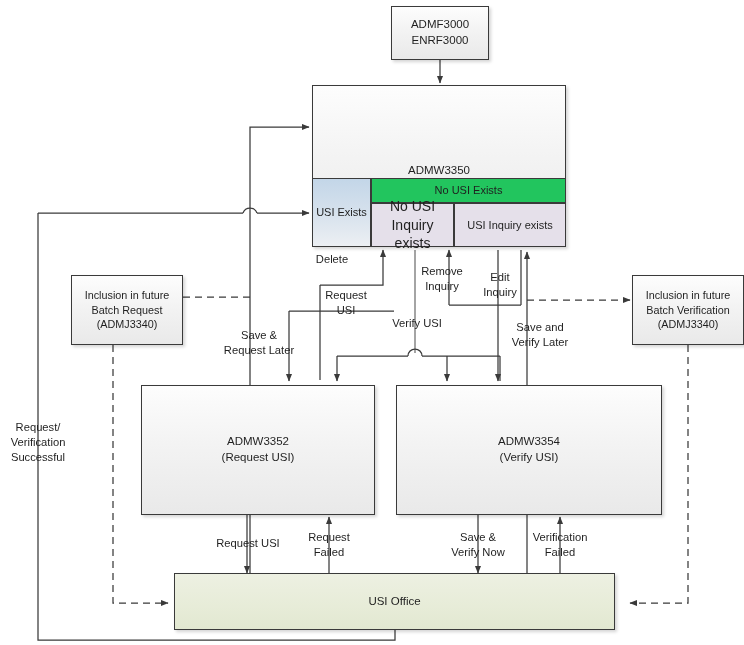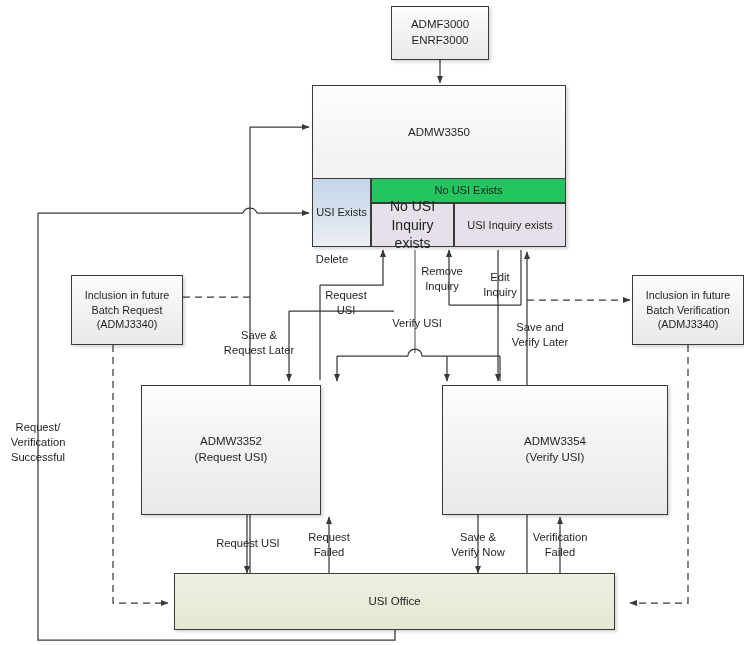--- a/index.html
+++ b/index.html
@@ -87,21 +87,21 @@
 
   <div class="node grey" style="left:391px;top:6px;width:98px;height:54px;">
     <div>
       <div>ADMF3000</div>
       <div>ENRF3000</div>
     </div>
   </div>
 
   <div class="node grey" style="left:312px;top:85px;width:254px;height:162px;padding:0;display:block;">
     <div style="position:absolute;left:0;top:0;right:0;height:93px;
-                display:flex;align-items:center;justify-content:center;">
+                display:flex;align-items:flex-end;justify-content:center;">
       <span>ADMW3350</span>
     </div>
   </div>
 
   <div class="node blue" style="left:312px;top:178px;width:59px;height:69px;font-size:11px;">
     <span>USI Exists</span>
   </div>
 
   <div class="node purple-band" style="left:371px;top:178px;width:195px;height:25px;font-size:11px;">
     <span>No USI Exists</span>
@@ -125,28 +125,28 @@
   </div>
 
   <div class="node grey" style="left:632px;top:275px;width:112px;height:70px;font-size:10.8px;">
     <div>
       <div>Inclusion in future</div>
       <div>Batch Verification</div>
       <div>(ADMJ3340)</div>
     </div>
   </div>
 
-  <div class="node grey" style="left:141px;top:385px;width:180px;height:130px;">
+  <div class="node grey" style="left:141px;top:385px;width:234px;height:130px;">
     <div>
       <div>ADMW3352</div>
       <div>(Request USI)</div>
     </div>
   </div>
 
-  <div class="node grey" style="left:396px;top:385px;width:226px;height:130px;margin-left:46px;">
+  <div class="node grey" style="left:396px;top:385px;width:266px;height:130px;">
     <div>
       <div>ADMW3354</div>
       <div>(Verify USI)</div>
     </div>
   </div>
 
   <div class="node green" style="left:174px;top:573px;width:441px;height:57px;">
     <span>USI Office</span>
   </div>
 

